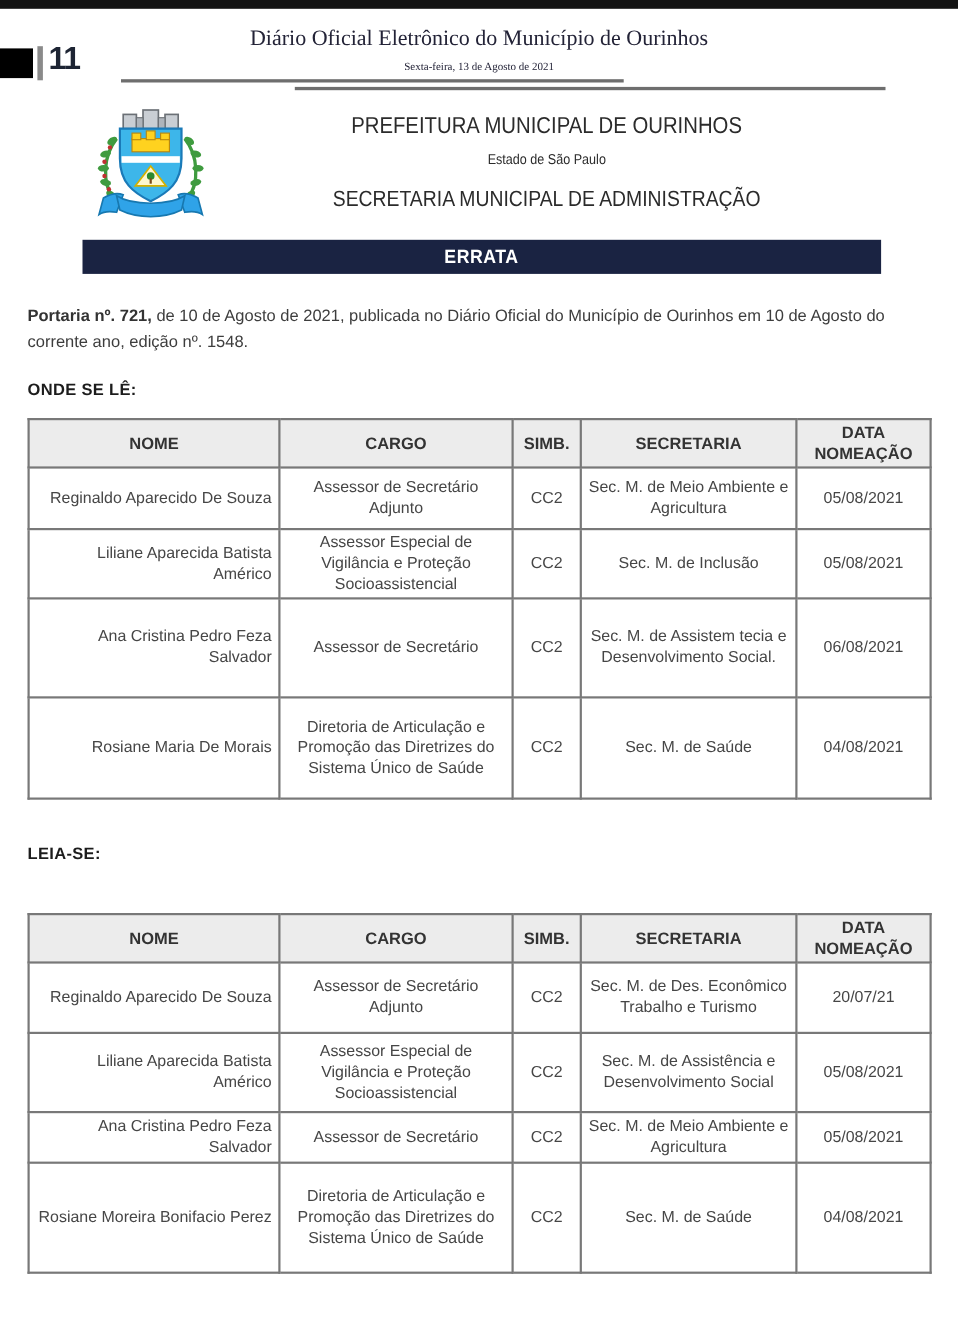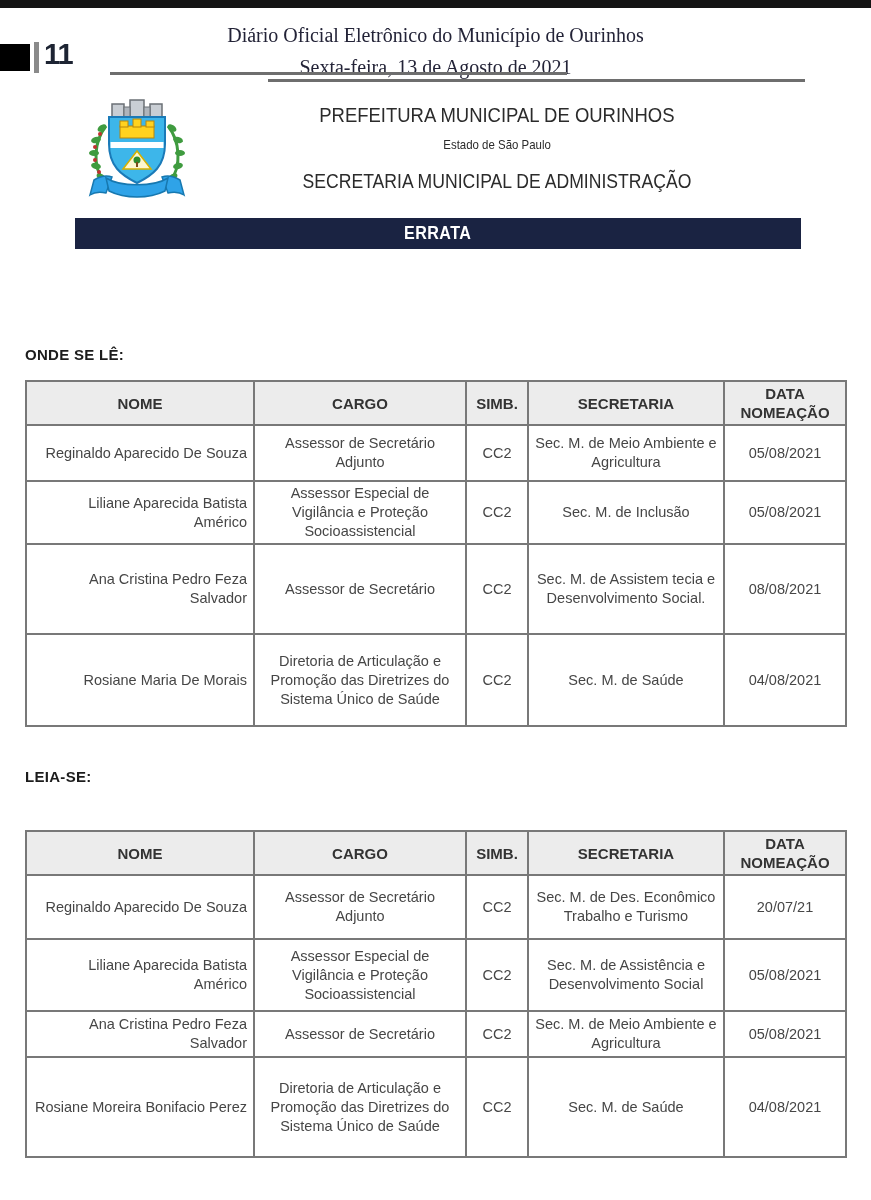--- a/index.html
+++ b/index.html
@@ -6,21 +6,21 @@
   .page{position:relative;width:871px;height:1200px;background:#ffffff;overflow:hidden;
         font-family:"Liberation Sans",sans-serif;color:#3c3c3c;}
 
   
   .top-bar{position:absolute;left:0;top:0;width:871px;height:8px;background:#141414;}
 
   
   .masthead-title{position:absolute;left:0;top:24px;width:871px;text-align:center;
         font-family:"Liberation Serif",serif;font-size:20px;color:#232337;}
   .masthead-date{position:absolute;left:0;top:56px;width:871px;text-align:center;
-        font-family:"Liberation Serif",serif;font-size:20px;color:#232337;}
+        font-family:"Liberation Serif",serif;font-size:10px;color:#232337;}
   .rule1{position:absolute;left:110px;top:72px;width:457px;height:3px;background:#6e6e6e;}
   .rule2{position:absolute;left:268px;top:79px;width:537px;height:3px;background:#6e6e6e;}
 
   
   .pg-black{position:absolute;left:0;top:44px;width:30px;height:27px;background:#000;}
   .pg-gray{position:absolute;left:34px;top:42px;width:5px;height:31px;background:#8a8a8a;}
   .pg-num{position:absolute;left:44px;top:38px;font-size:29px;font-weight:bold;color:#1d2433;
         letter-spacing:-1px;}
 
   
@@ -145,20 +145,21 @@
   <div class="org-wrap">
     <div class="org-line org-1"><span>PREFEITURA MUNICIPAL DE OURINHOS</span></div>
     <div class="org-line org-2"><span>Estado de São Paulo</span></div>
     <div class="org-line org-3"><span>SECRETARIA MUNICIPAL DE ADMINISTRAÇÃO</span></div>
   </div>
 
   <div class="banner">
     <span>ERRATA</span>
   </div>
 
+  <div class="intro"><b>Portaria nº. 721,</b><span> de 10 de Agosto de 2021, publicada no Diário Oficial do Município de Ourinhos em 10 de Agosto do corrente ano, edição nº. 1548.</span></div>
 
   <div class="section-label lbl-1">ONDE SE LÊ:</div>
 
   <table class="doc t1">
     <colgroup>
       <col class="col-nome">
         <col class="col-cargo">
         <col class="col-simb">
         <col class="col-secr">
         <col class="col-data">
@@ -185,21 +186,21 @@
           <td class="cell-center">Assessor Especial de Vigilância e Proteção Socioassistencial</td>
           <td class="cell-center">CC2</td>
           <td class="cell-center">Sec. M. de Inclusão</td>
           <td class="cell-center">05/08/2021</td>
         </tr>
         <tr>
           <td class="cell-left">Ana Cristina Pedro Feza Salvador</td>
           <td class="cell-center">Assessor de Secretário</td>
           <td class="cell-center">CC2</td>
           <td class="cell-center">Sec. M. de Assistem tecia e Desenvolvimento Social.</td>
-          <td class="cell-center">08/08/2021</td>
+          <td class="cell-center">06/08/2021</td>
         </tr>
         <tr>
           <td class="cell-left">Rosiane Maria De Morais</td>
           <td class="cell-center">Diretoria de Articulação e Promoção das Diretrizes do Sistema Único de Saúde</td>
           <td class="cell-center">CC2</td>
           <td class="cell-center">Sec. M. de Saúde</td>
           <td class="cell-center">04/08/2021</td>
         </tr>
       </tbody>
   </table>

